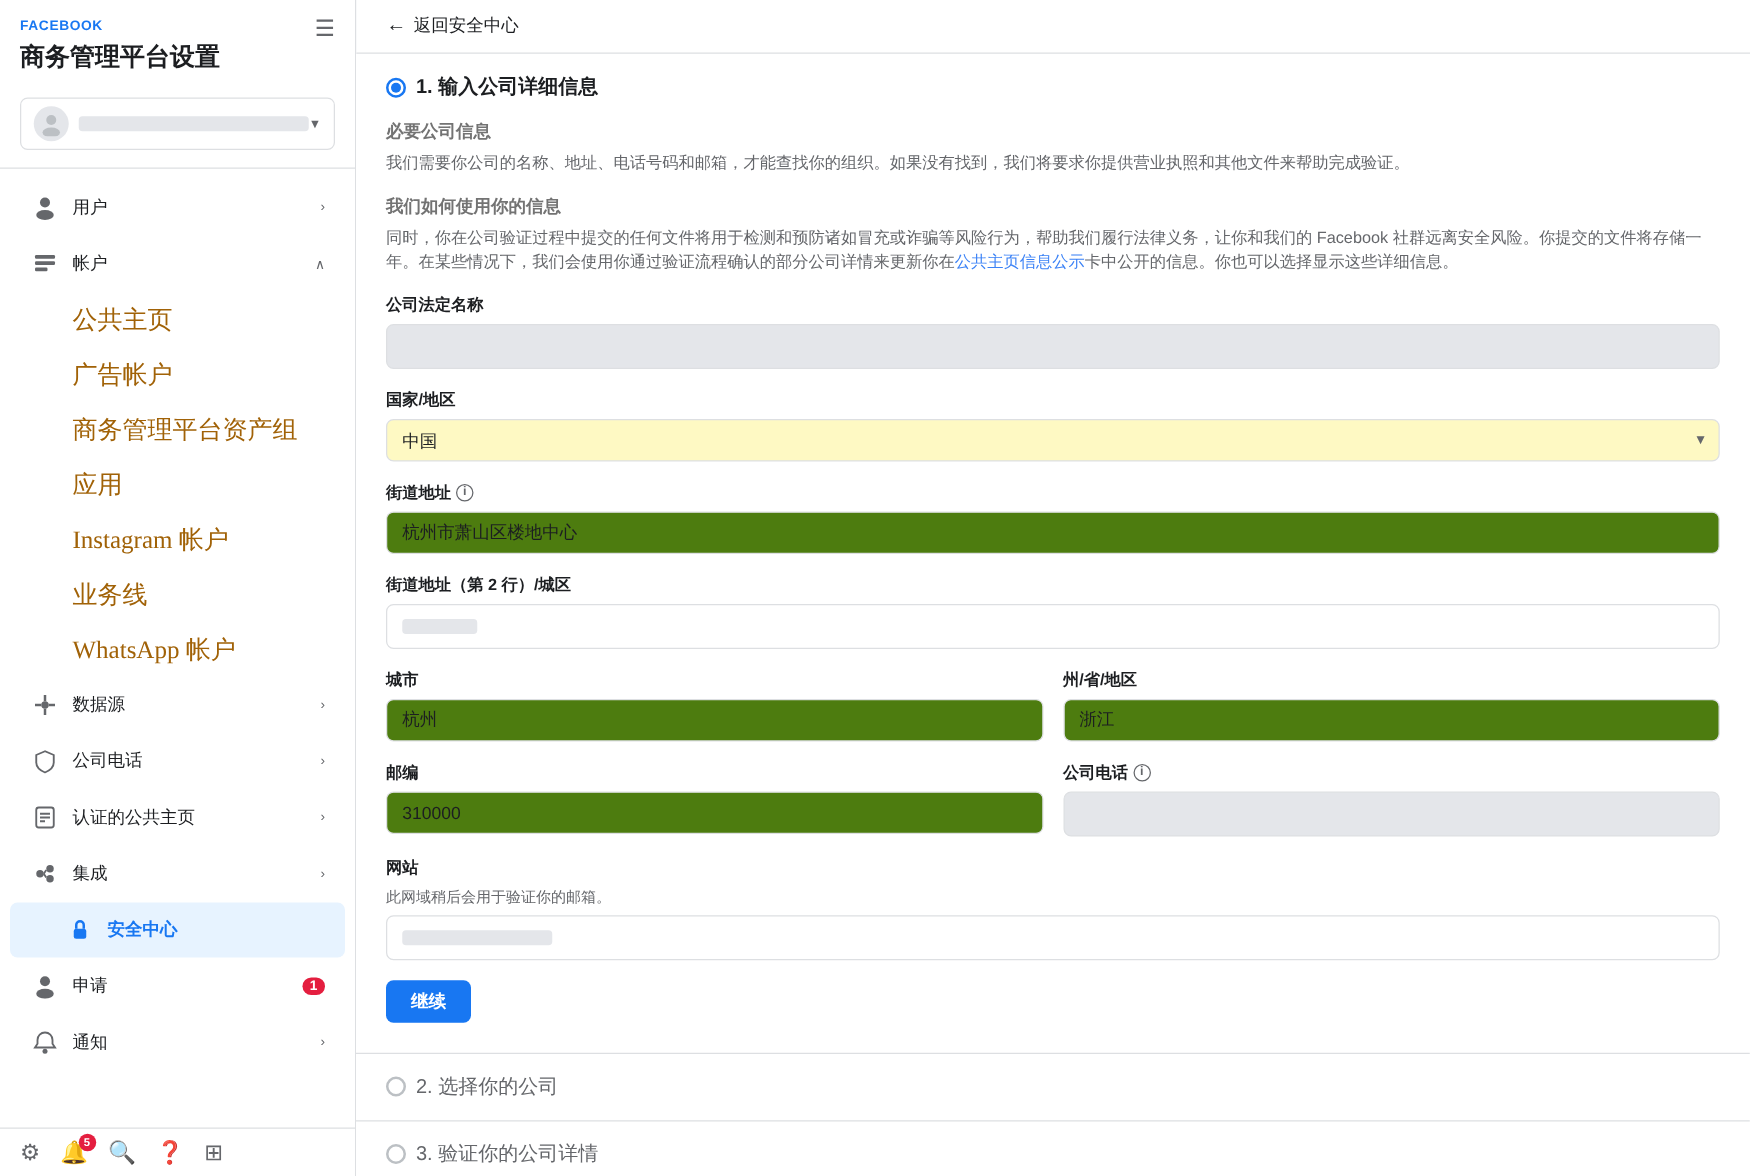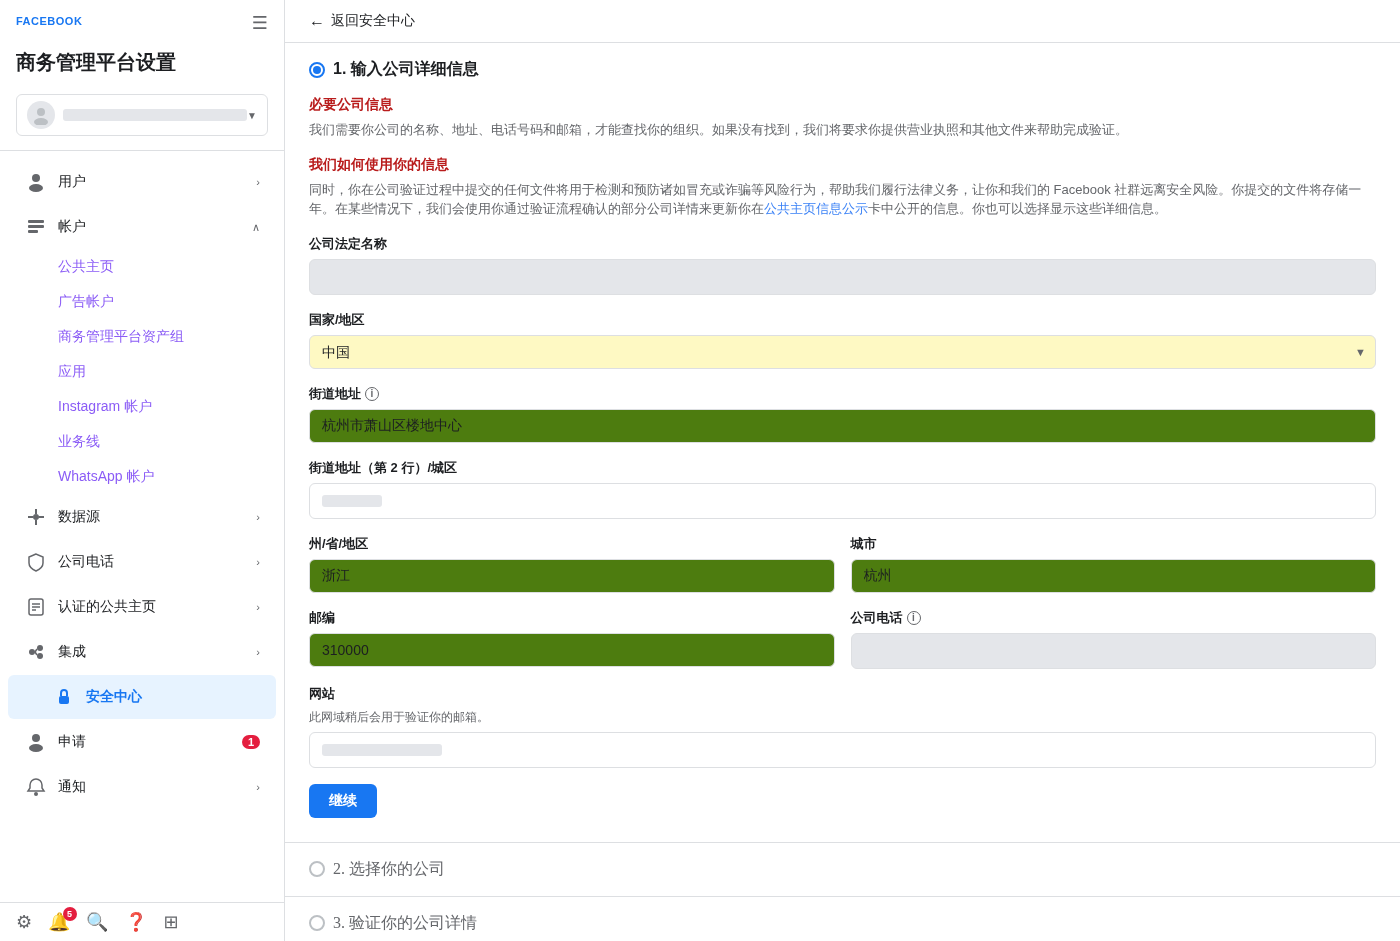--- a/index.html
+++ b/index.html
@@ -105,24 +105,25 @@
       border-radius: 10px;
       font-size: 11px;
       padding: 1px 6px;
       font-weight: 700;
     }
     .nav-sub-item {
       display: flex;
       align-items: center;
       padding: 8px 16px 8px 50px;
       cursor: pointer;
-      color: #8b5cf6;
-      font-size: 14px;
+      color: #a16207;
+      font-size: 20px;
       border-radius: 6px;
       margin: 1px 8px;
+      font-family: Liberation Serif, serif;
     }
 
     .sidebar-footer {
       border-top: 1px solid #dddfe2;
       padding: 8px 16px;
       display: flex;
       align-items: center;
       gap: 16px;
     }
 
@@ -166,21 +167,21 @@
       border-bottom: 1px solid #dddfe2;
     }
 
     .step-header {
       display: flex;
       align-items: center;
       padding: 16px 24px;
       gap: 8px;
       cursor: pointer;
     }
-    .step-header.collapsed { color: #65676b; font-family: Liberation Serif, serif; }
+    .step-header.collapsed { color: #65676b; }
     .step-radio {
       width: 16px;
       height: 16px;
       border-radius: 50%;
       border: 2px solid #1877f2;
       display: flex;
       align-items: center;
       justify-content: center;
       flex-shrink: 0;
     }
@@ -195,21 +196,21 @@
     .step-title.inactive { color: #65676b; font-weight: 400; }
 
     .step-body {
       padding: 0 24px 24px 24px;
     }
 
     .section-title {
       font-size: 14px;
       font-weight: 700;
       margin-bottom: 6px;
-      color: #b91c1c;
+      color: #737373;
     }
     .section-desc {
       font-size: 13px;
       color: #65676b;
       line-height: 1.5;
       margin-bottom: 16px;
     }
     .section-desc a { color: #1877f2; text-decoration: none; }
 
     .form-group {
@@ -293,21 +294,21 @@
       font-size: 14px;
       font-weight: 600;
       cursor: pointer;
     }
   </style>
 </head>
 <body>
 
 <div class="sidebar">
   <div class="sidebar-header">
-    <div style="display:flex;align-items:center;justify-content:space-between;margin-bottom:16px;">
+    <div style="display:flex;align-items:center;justify-content:space-between;margin-bottom:0;">
       <span class="sidebar-brand">FACEBOOK</span>
       <span style="cursor:pointer;font-size:18px;color:#65676b;">☰</span>
     </div>
     <div class="sidebar-title">商务管理平台设置</div>
     <div class="sidebar-account-selector">
       <div class="sidebar-account-avatar">
         <svg width="20" height="20" viewBox="0 0 20 20" fill="#bcc0c4">
             <circle cx="10" cy="7" r="4"></circle>
             <ellipse cx="10" cy="17" rx="7" ry="4"></ellipse>
           </svg>
@@ -526,26 +527,26 @@
           <div class="form-group">
             <label class="form-label">街道地址（第 2 行）/城区</label>
             <div style="display:flex;align-items:center;border:1px solid #dddfe2;border-radius:6px;height:36px;padding:0 12px;background:#fff;">
               <div style="background:#e4e6ea;border-radius:3px;height:12px;width:60px;"></div>
             </div>
           </div>
 
           
           <div class="form-row">
             <div class="form-group">
+              <label class="form-label">城市</label>
+              <input class="form-input" type="text" value="杭州" style="">
+            </div>
+            <div class="form-group">
               <label class="form-label">州/省/地区</label>
               <input class="form-input" type="text" value="浙江" style="">
-            </div>
-            <div class="form-group">
-              <label class="form-label">城市</label>
-              <input class="form-input" type="text" value="杭州" style="">
             </div>
           </div>
 
           
           <div class="form-row">
             <div class="form-group">
               <label class="form-label">邮编</label>
               <input class="form-input" type="text" value="310000" style="">
             </div>
             <div class="form-group">

